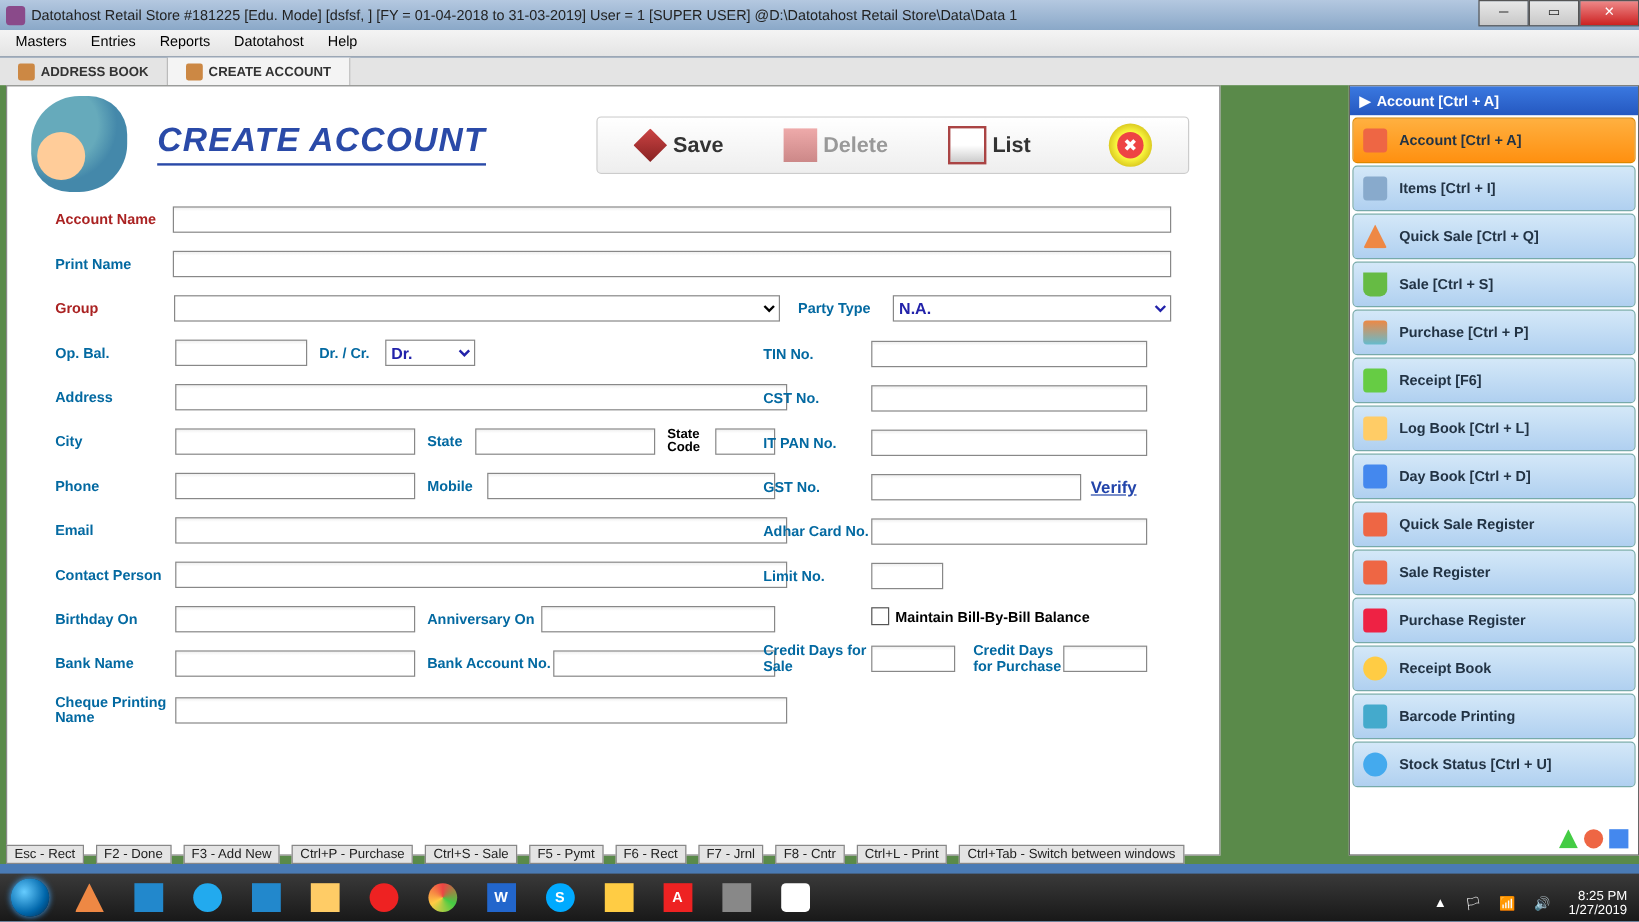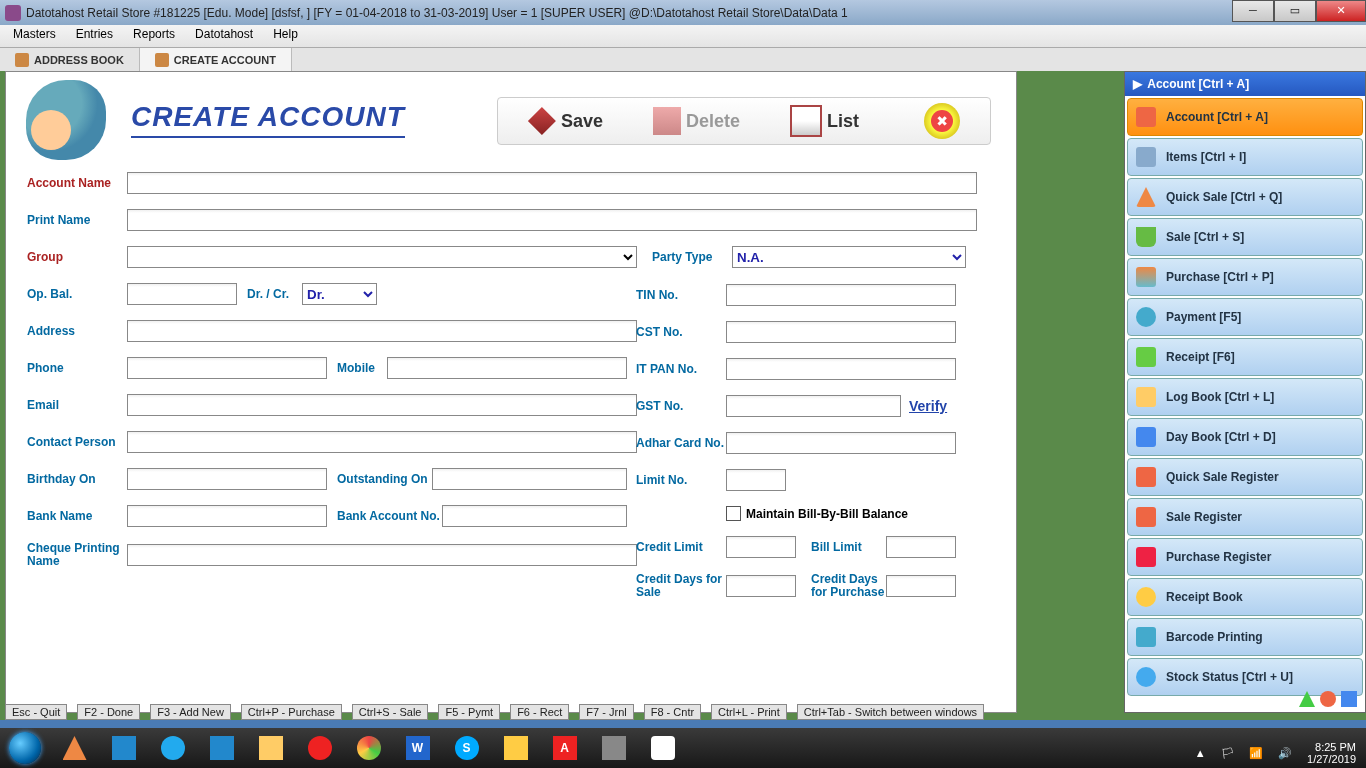--- a/index.html
+++ b/index.html
@@ -19,21 +19,21 @@
 .form-header{height:85px;display:flex;align-items:center;padding:5px 20px;position:relative}
 .user-globe-icon{width:80px;height:80px;background:radial-gradient(circle at 30% 30%,#6ab 40%,#48a 60%);border-radius:50% 40% 50% 40%;position:relative;margin-right:25px}
 .user-globe-icon::before{content:"";position:absolute;width:40px;height:40px;background:#fc9;border-radius:50%;left:5px;top:30px}
 .form-title{color:#2a4aa8;font-size:28px;font-weight:bold;font-style:italic;border-bottom:2px solid #2a4aa8;padding-bottom:3px;letter-spacing:1px}
 .action-toolbar{position:absolute;right:25px;top:25px;display:flex;align-items:center;background:linear-gradient(#fff,#eee);border:1px solid #ccc;border-radius:4px;padding:5px 30px;gap:50px}
 .action-btn{display:flex;align-items:center;gap:5px;font-size:18px;font-weight:bold;color:#333;cursor:pointer}
 .action-btn.disabled{color:#999}
 .action-icon{width:28px;height:28px}
 .close-act{width:36px;height:36px;background:radial-gradient(#ff4 40%,#dc2 70%);border-radius:50%;display:flex;align-items:center;justify-content:center;margin-left:15px;cursor:pointer;color:#c22;font-size:24px}
 .close-act::before{content:"✖";color:#fff;background:#e44;border-radius:50%;width:22px;height:22px;display:flex;align-items:center;justify-content:center;font-size:14px}
-.form-body{padding:5px 21px;position:relative}
+.form-body{padding:5px 40px;position:relative}
 .row{display:flex;align-items:center;margin-bottom:15px}
 .lbl{width:100px;font-weight:bold;font-size:12px;color:#0369a1}
 .lbl.red{color:#a22}
 .inp{border:1px solid #888;height:22px;background:linear-gradient(#f0f0f0,#fff 15%);padding:0 4px;box-sizing:border-box}
 .sel{border:1px solid #888;height:22px;background:#fff}
 .chk{width:13px;height:13px;border:1px solid #555;background:#fff;margin-right:5px}
 .right-col{position:absolute;left:630px;top:0}
 .right-col .lbl{width:90px}
 .verify{color:#24a;text-decoration:underline;font-weight:bold;font-size:14px;margin-left:8px;cursor:pointer}
 .sidebar{position:absolute;right:0;top:0;width:240px;height:640px;background:#fff;border:1px solid #666}
@@ -124,37 +124,45 @@
         <span class="lbl">Op. Bal.</span>
         <input class="inp" style="width: 110px;">
         <span class="lbl" style="width:55px;margin-left:10px">Dr. / Cr.</span>
         <select class="sel" style="width:75px;color:#22a;font-weight:bold"><option>Dr.</option></select>
       </div>
       <div class="row">
           <span class="lbl">Address</span>
           <input class="inp" style="width: 510px;">
         </div>
       <div class="row">
+        <span class="lbl">City</span>
+        <input class="inp" style="width: 200px;">
+        <span class="lbl" style="width:40px;margin-left:10px">State</span>
+        <input class="inp" style="width: 150px;">
+        <span style="width:40px;margin-left:10px;font-weight:bold;font-size:11px;line-height:11px">State Code</span>
+        <input class="inp" style="width: 50px;">
+      </div>
+      <div class="row">
         <span class="lbl">Phone</span>
         <input class="inp" style="width: 200px;">
         <span class="lbl" style="width:50px;margin-left:10px">Mobile</span>
         <input class="inp" style="width: 240px;">
       </div>
       <div class="row">
           <span class="lbl">Email</span>
           <input class="inp" style="width: 510px;">
         </div>
       <div class="row">
           <span class="lbl">Contact Person</span>
           <input class="inp" style="width: 510px;">
         </div>
       <div class="row">
         <span class="lbl">Birthday On</span>
         <input class="inp" style="width: 200px;">
-        <span class="lbl" style="width:95px;margin-left:10px">Outstanding On</span>
+        <span class="lbl" style="width:95px;margin-left:10px">Anniversary On</span>
         <input class="inp" style="width: 195px;">
       </div>
       <div class="row">
         <span class="lbl">Bank Name</span>
         <input class="inp" style="width: 200px;">
         <span class="lbl" style="width:105px;margin-left:10px">Bank Account No.</span>
         <input class="inp" style="width: 185px;">
       </div>
       <div class="row">
           <span class="lbl" style="line-height:13px">Cheque Printing Name</span>
@@ -184,26 +192,20 @@
             <input class="inp" style="width: 230px;">
           </div>
         <div class="row">
             <span class="lbl">Limit No.</span>
             <input class="inp" style="width: 60px;">
           </div>
         <div class="row" style="margin-left:90px">
             <span class="chk"></span>
             <span style="font-weight:bold">Maintain Bill-By-Bill Balance</span>
           </div>
-        <div class="row">
-          <span class="lbl">Credit Limit</span>
-            <input class="inp" style="width: 70px;">
-          <span class="lbl" style="width:75px;margin-left:15px">Bill Limit</span>
-            <input class="inp" style="width: 70px;">
-        </div>
         <div class="row">
           <span class="lbl" style="line-height:13px">Credit Days for Sale</span>
             <input class="inp" style="width: 70px;">
           <span class="lbl" style="width:75px;margin-left:15px;line-height:13px">Credit Days for Purchase</span>
             <input class="inp" style="width: 70px;">
         </div>
       </div>
     </div>
   </div>
 
@@ -223,24 +225,20 @@
       </div>
     <div class="sb-item">
         <span class="sb-icon" style="background:#6b4;border-radius:0 0 6px 6px"></span>
         <span>Sale [Ctrl + S]</span>
       </div>
     <div class="sb-item">
         <span class="sb-icon" style="background:linear-gradient(#e84,#6bc)"></span>
         <span>Purchase [Ctrl + P]</span>
       </div>
     <div class="sb-item">
-        <span class="sb-icon" style="background:#4ac;border-radius:50%"></span>
-        <span>Payment [F5]</span>
-      </div>
-    <div class="sb-item">
         <span class="sb-icon" style="background:#6c4"></span>
         <span>Receipt [F6]</span>
       </div>
     <div class="sb-item">
         <span class="sb-icon" style="background:#fc6"></span>
         <span>Log Book [Ctrl + L]</span>
       </div>
     <div class="sb-item">
         <span class="sb-icon" style="background:#48e"></span>
         <span>Day Book [Ctrl + D]</span>
@@ -271,21 +269,21 @@
       </div>
     <div class="sb-footer">
       <span style="background:#4c4;clip-path:polygon(50% 0,100% 100%,0 100%)"></span>
       <span style="background:#e64;border-radius:50%"></span>
       <span style="background:#48e"></span>
     </div>
   </div>
 </div>
 
 <div class="statusbar">
-  <span class="sk">Esc - Quit</span>
+  <span class="sk">Esc - Rect</span>
   <span class="sk">F2 - Done</span>
   <span class="sk">F3 - Add New</span>
   <span class="sk">Ctrl+P - Purchase</span>
   <span class="sk">Ctrl+S - Sale</span>
   <span class="sk">F5 - Pymt</span>
   <span class="sk">F6 - Rect</span>
   <span class="sk">F7 - Jrnl</span>
   <span class="sk">F8 - Cntr</span>
   <span class="sk">Ctrl+L - Print</span>
   <span class="sk">Ctrl+Tab - Switch between windows</span>

